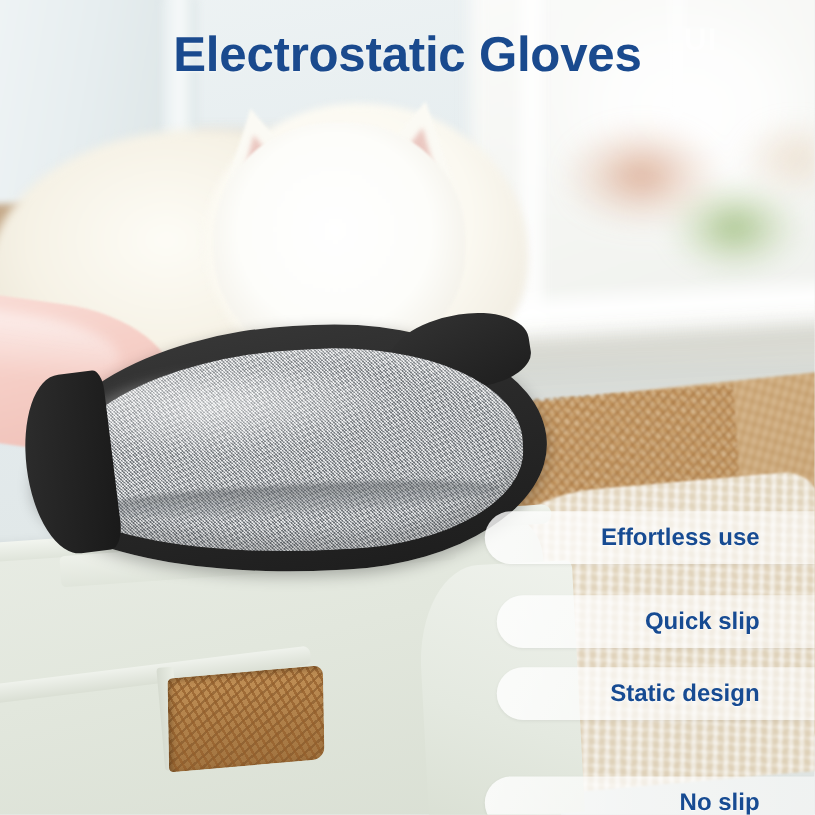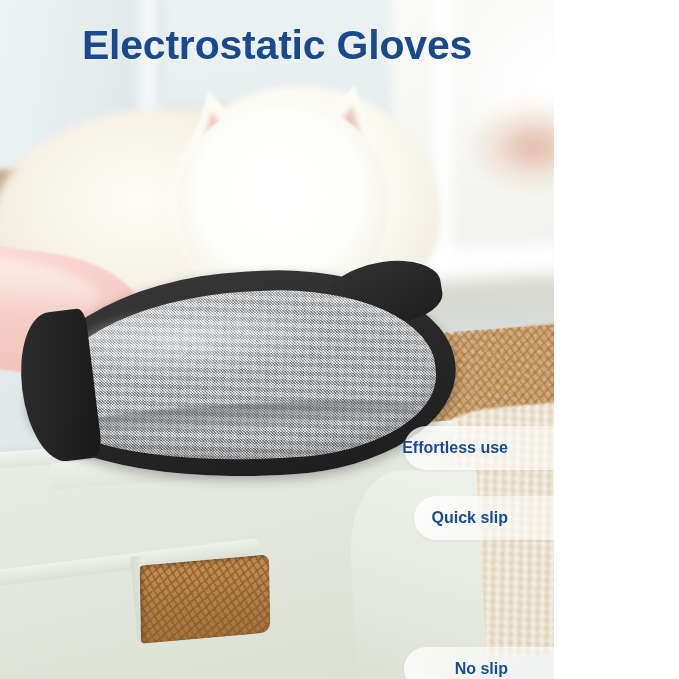--- a/index.html
+++ b/index.html
@@ -1,21 +1,21 @@
 <!DOCTYPE html>
 <html><head>
 <meta charset="utf-8">
 <title>Electrostatic Gloves</title>
 <style>
   html,body{margin:0;padding:0;background:#fff;}
   body{font-family:"Liberation Sans",sans-serif;}
 
   #poster{
     position:relative;
-    width:554px;height:679px;
+    width:679px;height:679px;
     overflow:hidden;
     background:#e9eeef;
     user-select:none;
   }
 
   
   .scene{position:absolute;inset:0;overflow:hidden;}
 
   
   .bg-wall{
@@ -313,21 +313,21 @@
     display:flex;
     align-items:center;
     justify-content:flex-end;
     padding-right:46px;
     border-radius:26px 0 0 26px;
     background:linear-gradient(90deg, rgba(255,255,255,0.82) 0%, rgba(255,255,255,0.64) 45%, rgba(255,255,255,0.52) 100%);
     box-shadow:0 1px 3px rgba(0,0,0,.06);
     z-index:38;
   }
   .pill span{
-    font-size:16px;
+    font-size:20px;
     font-weight:bold;
     color:#174b92;
     text-shadow:0 1px 1px rgba(255,255,255,.75);
     white-space:nowrap;
   }
   #pill-0{left:404px;top:426px;}
   #pill-1{left:414px;top:496px;}
   #pill-2{left:414px;top:556px;}
   #pill-3{left:404px;top:624px;margin-top:23px;}
 
@@ -404,17 +404,20 @@
 
   <div class="title">Electrostatic Gloves</div>
   <div class="watermark">UI</div>
 
   <div class="pill" id="pill-0">
     <span>Effortless use</span>
   </div>
   <div class="pill" id="pill-1">
     <span>Quick slip</span>
   </div>
+  <div class="pill" id="pill-2">
+    <span>Static design</span>
+  </div>
   <div class="pill" id="pill-3">
     <span>No slip</span>
   </div>
 
 </div>
 
 </body></html>

